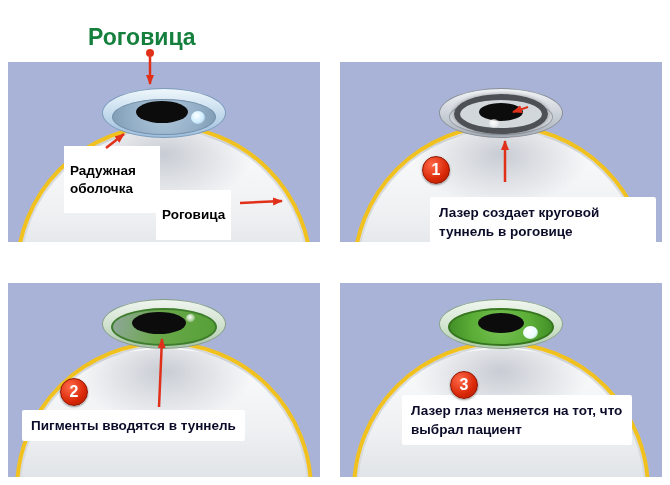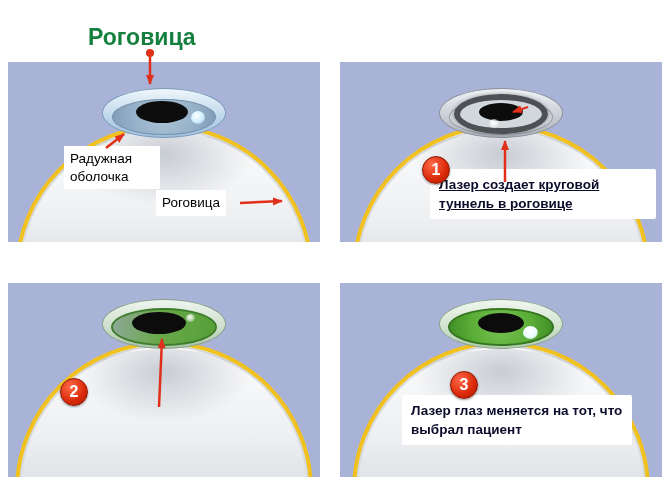--- a/index.html
+++ b/index.html
@@ -67,42 +67,42 @@
     background:radial-gradient(circle at 45% 40%,#ffffff 0%,rgba(255,255,255,0) 100%);}
 
   
   .eye4 .lens{background:linear-gradient(180deg,#f0f6ef 0%,#d2e4cf 55%,#b0ccab 100%);border:1px solid #8aa58c;}
   .eye4 .iris{background:radial-gradient(circle at 50% 45%,#79c255 0%,#5aad36 55%,#3f8c26 100%);border:2px solid #35761f;}
   .eye4 .pupil{left:50%;width:46px;height:20px;}
   .eye4 .glint{left:68%;top:54%;width:15px;height:13px;
     background:radial-gradient(circle at 40% 35%,#ffffff 0%,#e8fbff 60%,rgba(255,255,255,0) 100%);}
 
   .label-box{
-    position:absolute;background:#ffffff;color:#000000;font-weight:normal;font-size:13.5px;
-    line-height:1.3;padding:4px 6px;z-index:10;
+    position:absolute;background:#ffffff;color:#000000;font-weight:bold;font-size:13.5px;
+    line-height:1.3;padding:16px 6px;z-index:10;
   }
   #label-iris{left:56px;top:84px;width:84px;}
   #label-retina{left:148px;top:128px;}
 
   .badge{
     position:absolute;width:26px;height:26px;border-radius:50%;z-index:12;
     background:radial-gradient(circle at 35% 30%,#ff6a4a 0%,#d92807 60%,#a81c03 100%);
     border:1px solid #8e1500;box-shadow:0 1px 2px rgba(0,0,0,.4);
     color:#ffffff;font-weight:bold;font-size:16px;
     display:flex;align-items:center;justify-content:center;
   }
   #badge1{left:82px;top:94px;}
   #badge2{left:52px;top:95px;}
   #badge3{left:110px;top:88px;}
 
   .caption{
     position:absolute;background:#ffffff;color:#0c0c2a;font-weight:bold;font-size:13.5px;
     line-height:19px;padding:6px 9px;z-index:10;border-radius:2px;
   }
-  #caption2{left:90px;top:107px;width:208px;text-decoration:underline;}
+  #caption2{left:90px;top:135px;width:208px;}
   #caption3{left:14px;top:127px;white-space:nowrap;}
   #caption4{left:62px;top:112px;width:212px;}
 
   .arrow-overlay{position:absolute;left:0;top:0;z-index:50;pointer-events:none;}
 </style>
 </head>
 <body>
 
 <div class="canvas">
 
@@ -135,20 +135,21 @@
 
   <div class="panel" id="panel3">
     <div class="dome"></div>
     <div class="eye eye3">
       <div class="lens"></div>
       <div class="iris"></div>
       <div class="pupil"></div>
       <div class="glint"></div>
     </div>
     <div class="badge" id="badge2">2</div>
+    <div class="caption" id="caption3">Пигменты вводятся в туннель</div>
   </div>
 
   <div class="panel" id="panel4">
     <div class="dome"></div>
     <div class="eye eye4">
       <div class="lens"></div>
       <div class="iris"></div>
       <div class="pupil"></div>
       <div class="glint"></div>
     </div>

